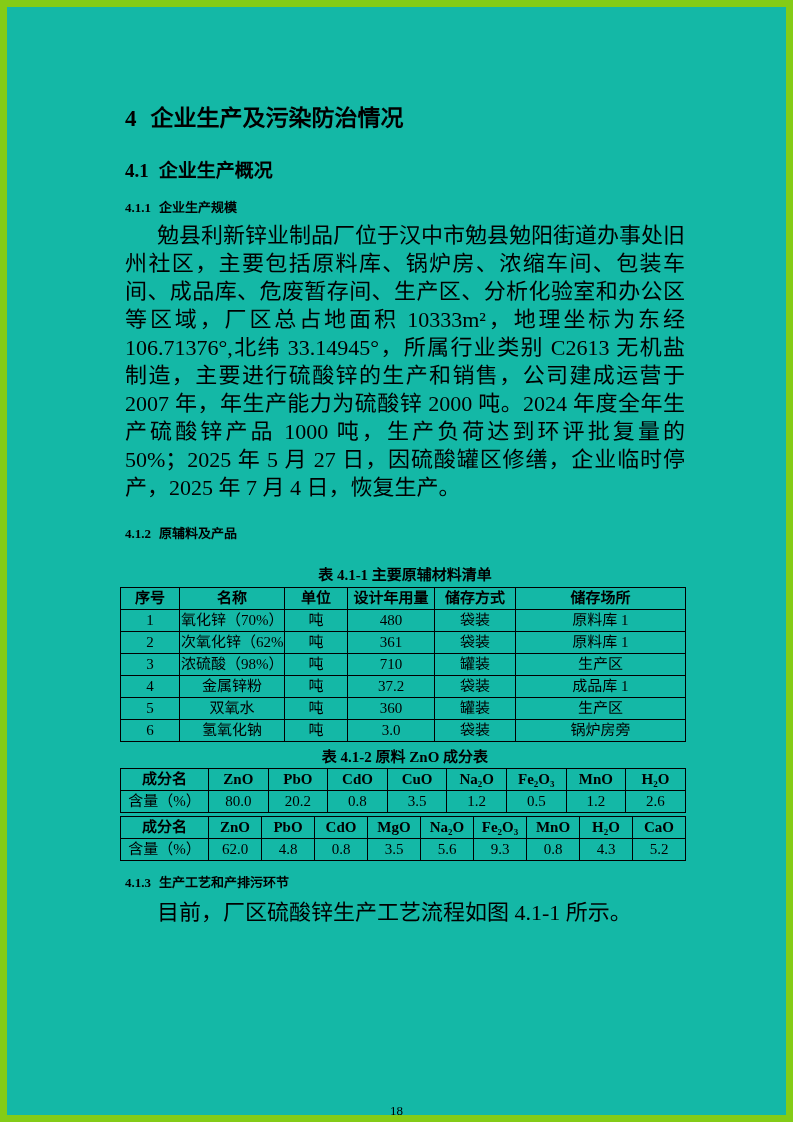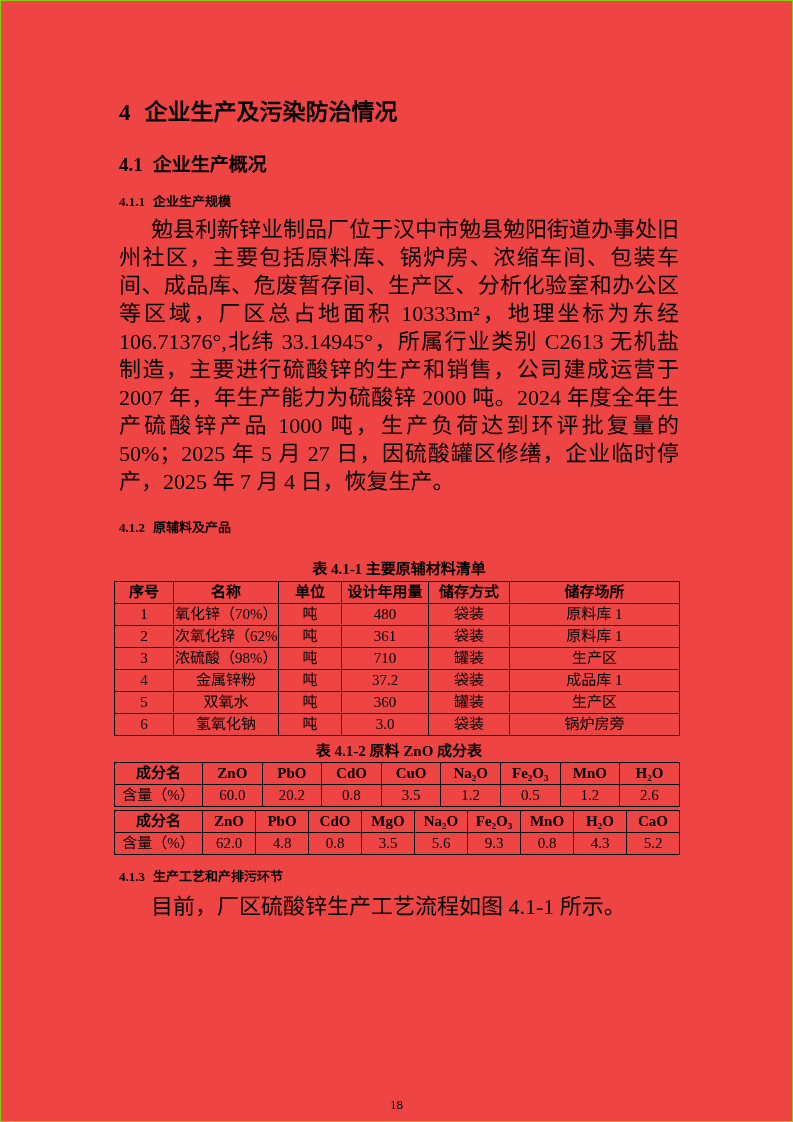--- a/index.html
+++ b/index.html
@@ -1,21 +1,21 @@
 <!DOCTYPE html>
 <html lang="zh-CN"><head>
 <meta charset="utf-8">
 <style>
   html,body { margin:0; padding:0; background:#ffffff; }
   .page {
     position:relative;
     width:793px; height:1122px;
     box-sizing:border-box;
-    background:#ef4444;
-    border:1px solid #84cc16;
+    background:#14b8a6;
+    border:7px solid #84cc16;
     font-family:"Liberation Serif","DejaVu Serif",serif;
     color:#000000;
     overflow:hidden;
     padding-left:24px;
   }
   .content {
     position:absolute;
     left:118px; top:0;
     width:560px;
   }
@@ -186,21 +186,21 @@
             <th>CuO</th>
             <th>Na₂O</th>
             <th>Fe₂O₃</th>
             <th>MnO</th>
             <th>H₂O</th>
           </tr>
         </thead>
         <tbody>
           <tr>
             <td>含量（%）</td>
-            <td>60.0</td>
+            <td>80.0</td>
             <td>20.2</td>
             <td>0.8</td>
             <td>3.5</td>
             <td>1.2</td>
             <td>0.5</td>
             <td>1.2</td>
             <td>2.6</td>
           </tr>
         </tbody>
       </table>

